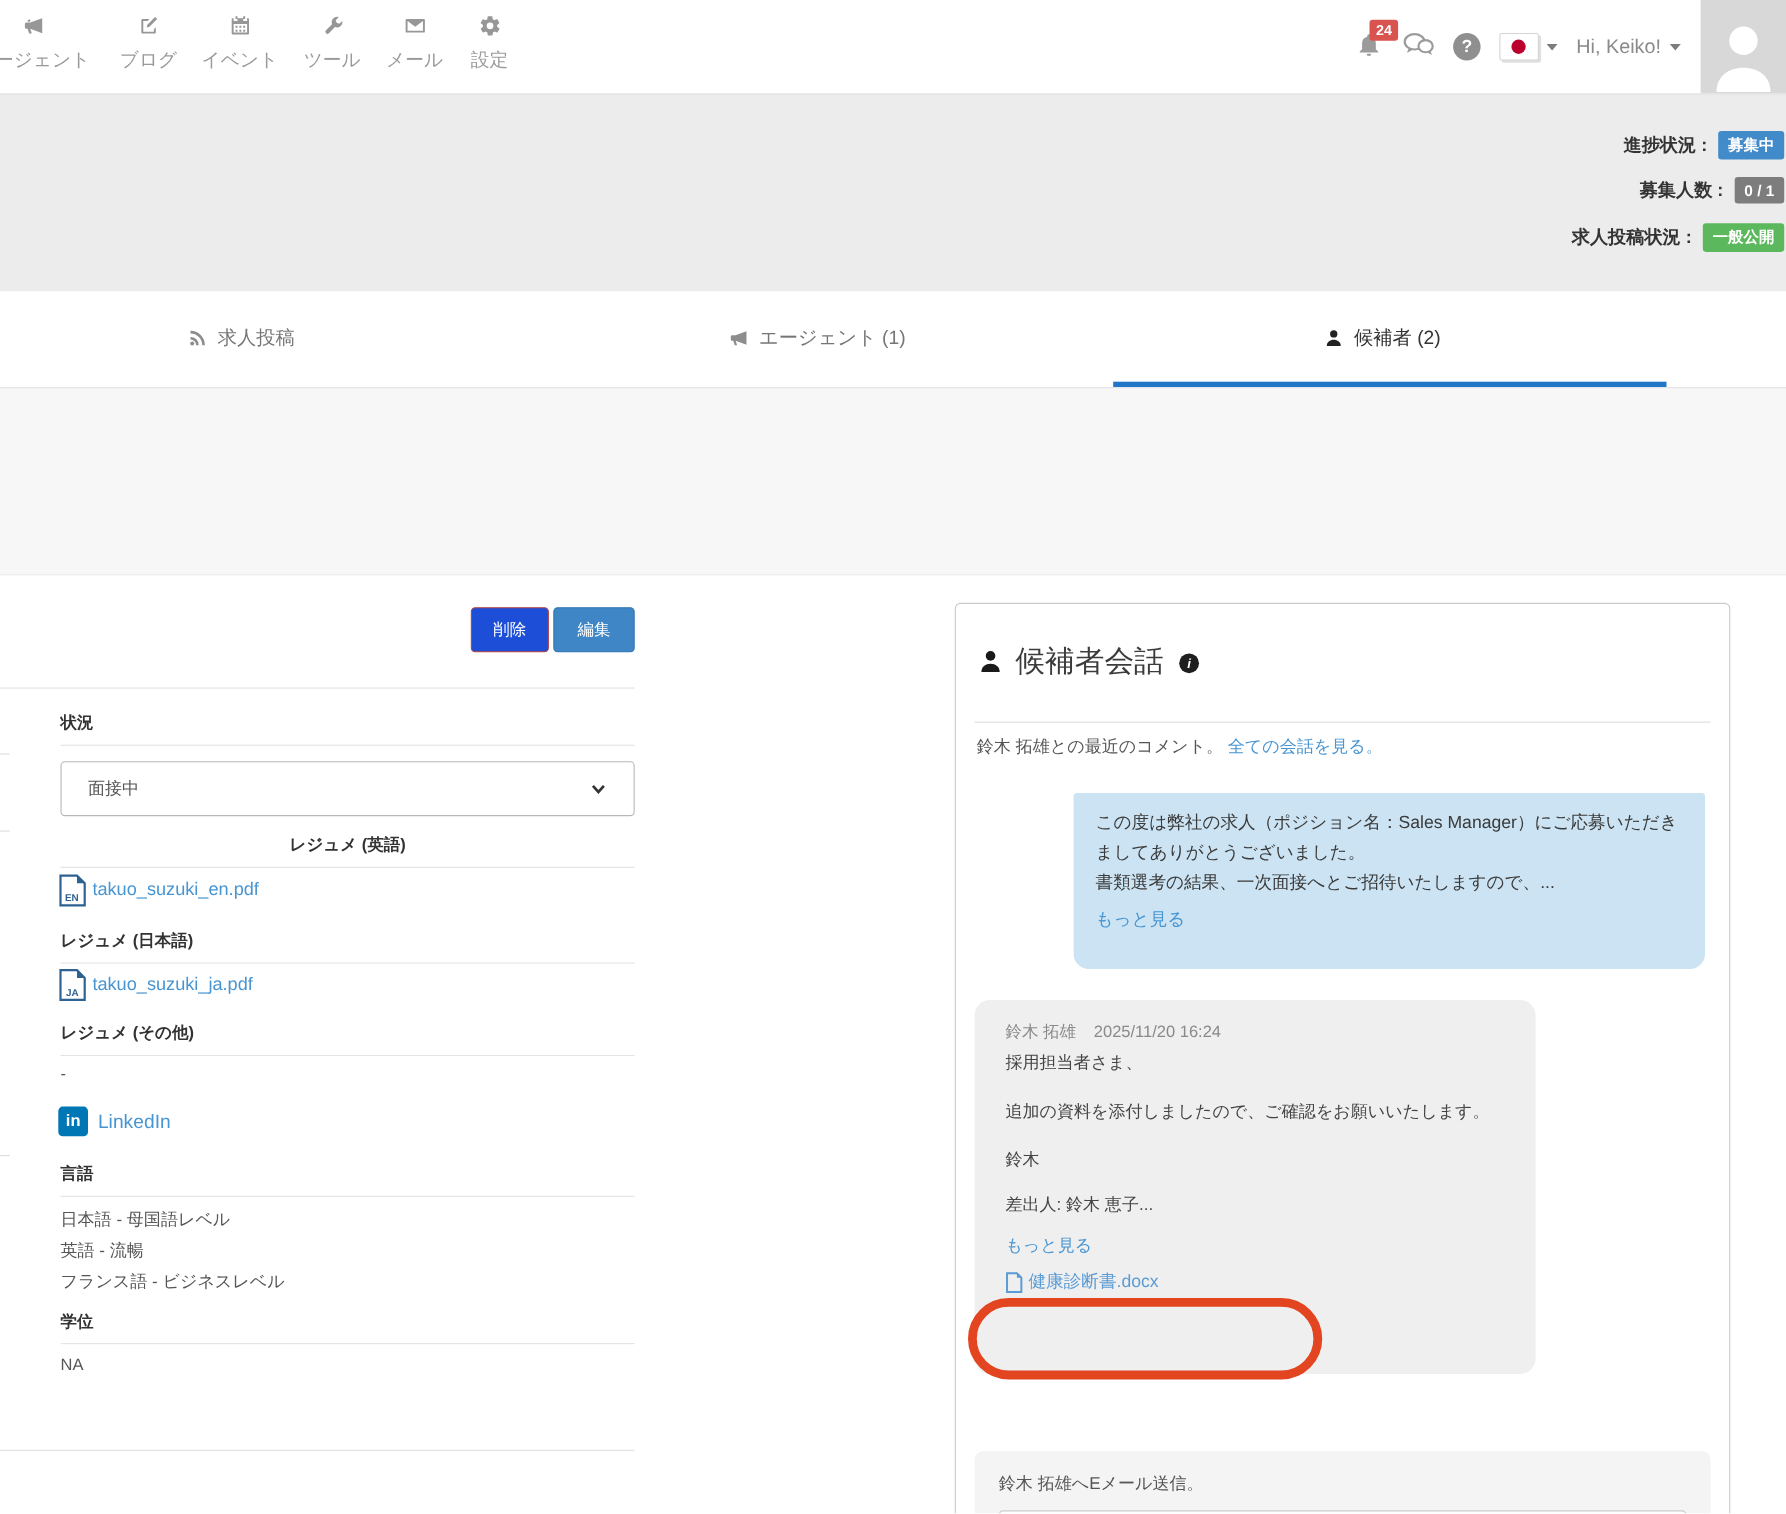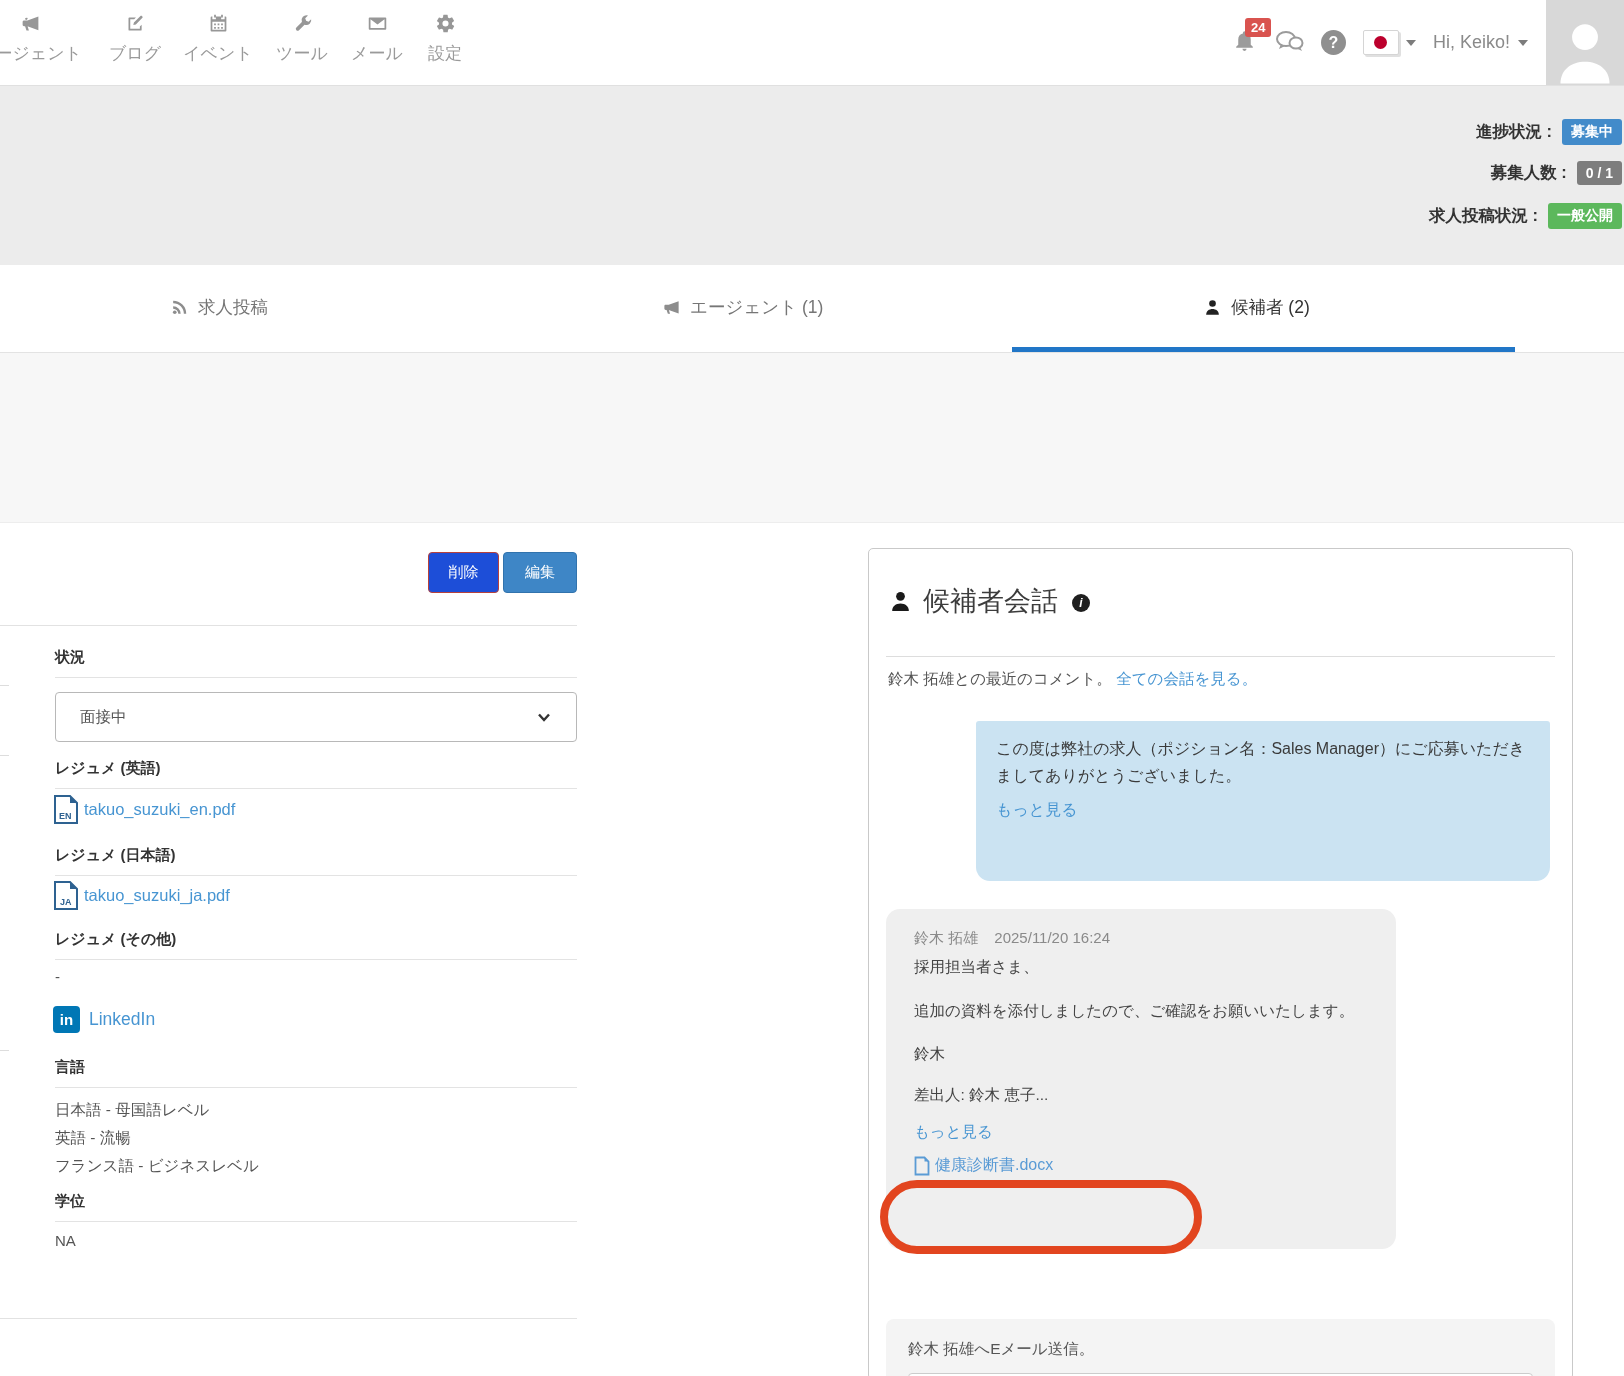--- a/index.html
+++ b/index.html
@@ -212,21 +212,21 @@
   <div class="stub" style="top:1050px;"></div>
 
   <div class="section-label" style="top:648px;">状況</div>
   <div class="fake-select">
     <span>面接中</span>
     <svg viewBox="0 0 16 16">
         <polyline points="3,5.5 8,11 13,5.5"></polyline>
       </svg>
   </div>
 
-  <div class="section-label" style="top:759px;">レジュメ (英語)</div>
+  <div class="section-label" style="top:759px;text-align:center;">レジュメ (英語)</div>
   <div class="file-row" style="top:794px;">
     <svg width="26" height="31" viewBox="0 0 26 31">
       <path d="M2 2h15l7 7v20H2z" fill="#fff" stroke="#2e6291" stroke-width="2"></path>
       <path d="M17 2l7 7h-7z" fill="#2e6291"></path>
       <text x="6" y="25" font-size="9" font-weight="bold" fill="#2e6291">EN</text>
     </svg>
     <span>takuo_suzuki_en.pdf</span>
   </div>
 
   <div class="section-label" style="top:846px;">レジュメ (日本語)</div>
@@ -269,20 +269,21 @@
       <span class="info-dot">i</span>
     </div>
     <div class="card-divider"></div>
     <div class="card-sub">
       <span>鈴木 拓雄との最近のコメント。</span>
       <span class="link">全ての会話を見る。</span>
     </div>
 
     <div class="bubble-out">
       <div>この度は弊社の求人（ポジション名：Sales Manager）にご応募いただきましてありがとうございました。</div>
+      <div>書類選考の結果、一次面接へとご招待いたしますので、...</div>
       <div class="more link">もっと見る</div>
     </div>
 
     <div class="bubble-in">
       <div class="msg-head">
         <span>鈴木 拓雄</span>
         <span class="time">2025/11/20 16:24</span>
       </div>
       <div class="msg-l1">採用担当者さま、</div>
       <div class="msg-p">追加の資料を添付しましたので、ご確認をお願いいたします。</div>

